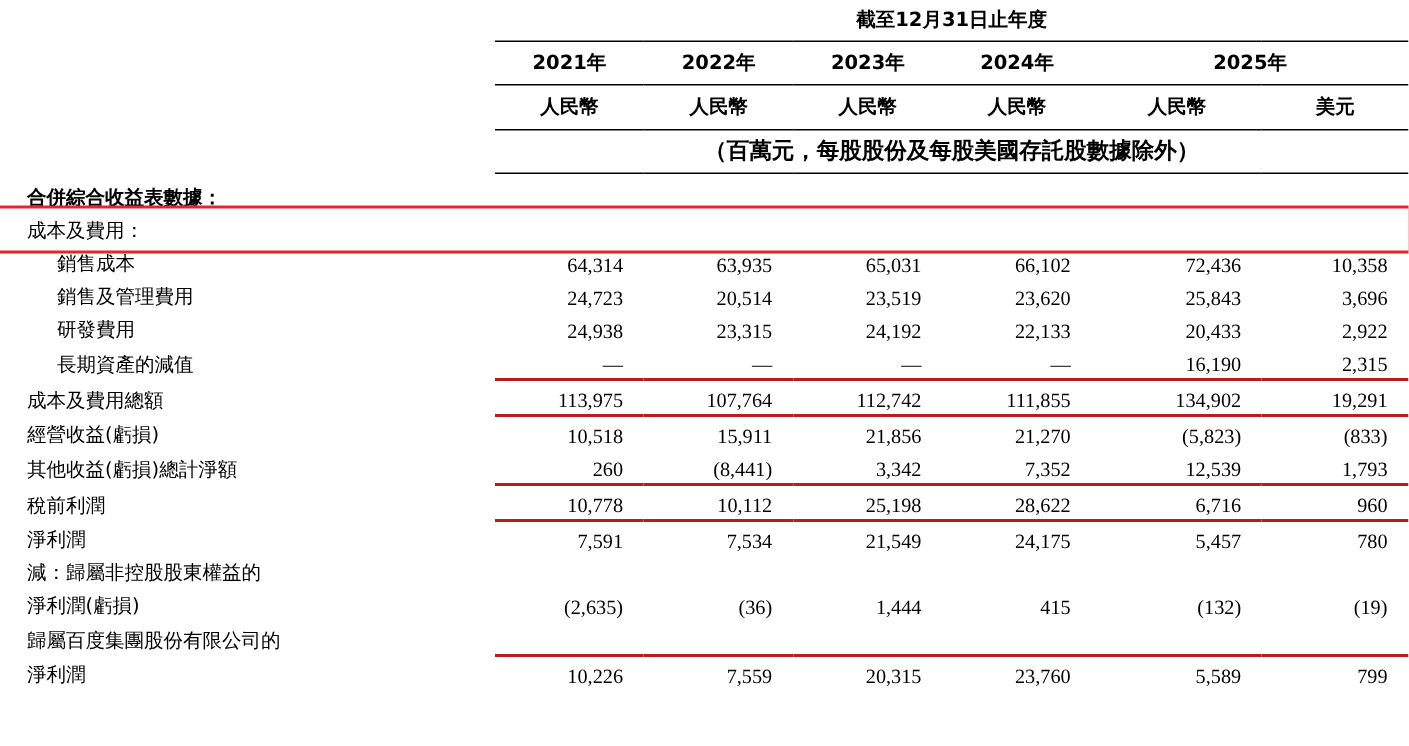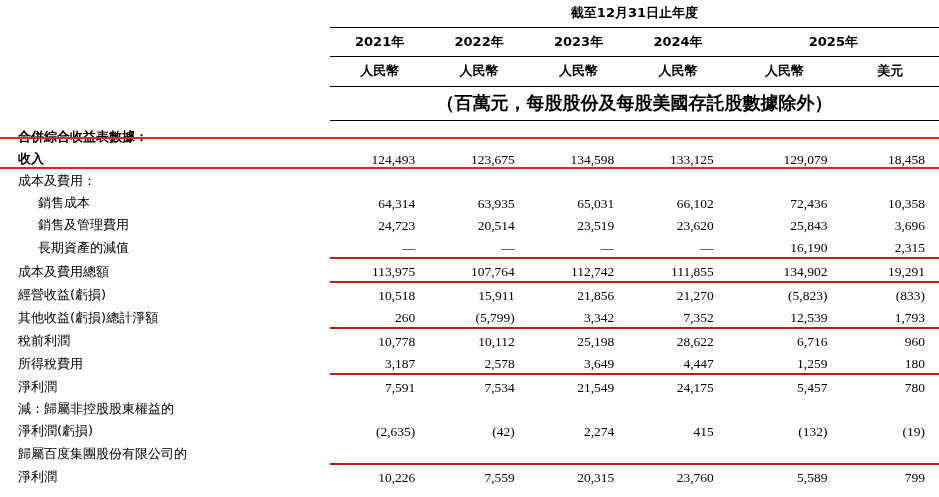--- a/index.html
+++ b/index.html
@@ -73,21 +73,21 @@
     text-align: center;
     font-family: "DejaVu Sans", "Liberation Sans", sans-serif;
     font-size: 13px;
     font-weight: bold;
     padding: 5px 0 6px 0;
     margin-top: 16px;
   }
   .hdr-note {
     text-align: center;
     font-family: "DejaVu Sans", "Liberation Sans", sans-serif;
-    font-size: 18px;
+    font-size: 15px;
     font-weight: bold;
     padding: 4px 0 5px 0;
   }
   .bb { border-bottom: 1px solid #000; }
 
   .row-tall td { height: 20px; }
 
   
   td.rule-top { border-top: 2px solid #b91c1c; }
 
@@ -147,29 +147,20 @@
       <tr class="row-tall">
         <td class="lbl bold" style="padding-top:5px;">合併綜合收益表數據：</td>
         <td></td>
         <td></td>
         <td></td>
         <td></td>
         <td></td>
         <td></td>
       </tr>
 
-      <tr class="row-tall">
-        <td class="lbl bold">收入</td>
-        <td class="num">124,493</td>
-        <td class="num">123,675</td>
-        <td class="num">134,598</td>
-        <td class="num">133,125</td>
-        <td class="num">129,079</td>
-        <td class="num">18,458</td>
-      </tr>
 
       <tr class="row-tall">
         <td class="lbl">成本及費用：</td>
         <td class="num"></td>
         <td class="num"></td>
         <td class="num"></td>
         <td class="num"></td>
         <td class="num"></td>
         <td class="num"></td>
       </tr>
@@ -187,20 +178,29 @@
       <tr class="row-tall">
         <td class="lbl indent1">銷售及管理費用</td>
         <td class="num">24,723</td>
         <td class="num">20,514</td>
         <td class="num">23,519</td>
         <td class="num">23,620</td>
         <td class="num">25,843</td>
         <td class="num">3,696</td>
       </tr>
 
+      <tr class="row-tall">
+        <td class="lbl indent1">研發費用</td>
+        <td class="num">24,938</td>
+        <td class="num">23,315</td>
+        <td class="num">24,192</td>
+        <td class="num">22,133</td>
+        <td class="num">20,433</td>
+        <td class="num">2,922</td>
+      </tr>
 
       <tr class="row-tall">
         <td class="lbl indent1">長期資產的減值</td>
         <td class="num">—</td>
         <td class="num">—</td>
         <td class="num">—</td>
         <td class="num">—</td>
         <td class="num">16,190</td>
         <td class="num">2,315</td>
       </tr>
@@ -221,46 +221,37 @@
         <td class="num rule-top">15,911</td>
         <td class="num rule-top">21,856</td>
         <td class="num rule-top">21,270</td>
         <td class="num rule-top">(5,823)</td>
         <td class="num rule-top">(833)</td>
       </tr>
 
       <tr class="row-tall">
         <td class="lbl">其他收益(虧損)總計淨額</td>
         <td class="num">260</td>
-        <td class="num">(5,799)</td>
+        <td class="num">(8,441)</td>
         <td class="num">3,342</td>
         <td class="num">7,352</td>
         <td class="num">12,539</td>
         <td class="num">1,793</td>
       </tr>
 
       <tr class="row-tall">
         <td class="lbl">稅前利潤</td>
         <td class="num rule-top">10,778</td>
         <td class="num rule-top">10,112</td>
         <td class="num rule-top">25,198</td>
         <td class="num rule-top">28,622</td>
         <td class="num rule-top">6,716</td>
         <td class="num rule-top">960</td>
       </tr>
 
-      <tr class="row-tall">
-        <td class="lbl">所得稅費用</td>
-        <td class="num">3,187</td>
-        <td class="num">2,578</td>
-        <td class="num">3,649</td>
-        <td class="num">4,447</td>
-        <td class="num">1,259</td>
-        <td class="num">180</td>
-      </tr>
 
       <tr class="row-tall">
         <td class="lbl">淨利潤</td>
         <td class="num rule-top">7,591</td>
         <td class="num rule-top">7,534</td>
         <td class="num rule-top">21,549</td>
         <td class="num rule-top">24,175</td>
         <td class="num rule-top">5,457</td>
         <td class="num rule-top">780</td>
       </tr>
@@ -271,22 +262,22 @@
         <td class="num"></td>
         <td class="num"></td>
         <td class="num"></td>
         <td class="num"></td>
         <td class="num"></td>
       </tr>
 
       <tr class="row-tall">
         <td class="lbl indent2">淨利潤(虧損)</td>
         <td class="num">(2,635)</td>
-        <td class="num">(42)</td>
-        <td class="num">2,274</td>
+        <td class="num">(36)</td>
+        <td class="num">1,444</td>
         <td class="num">415</td>
         <td class="num">(132)</td>
         <td class="num">(19)</td>
       </tr>
 
       <tr class="row-tall">
         <td class="lbl">歸屬百度集團股份有限公司的</td>
         <td class="num"></td>
         <td class="num"></td>
         <td class="num"></td>

